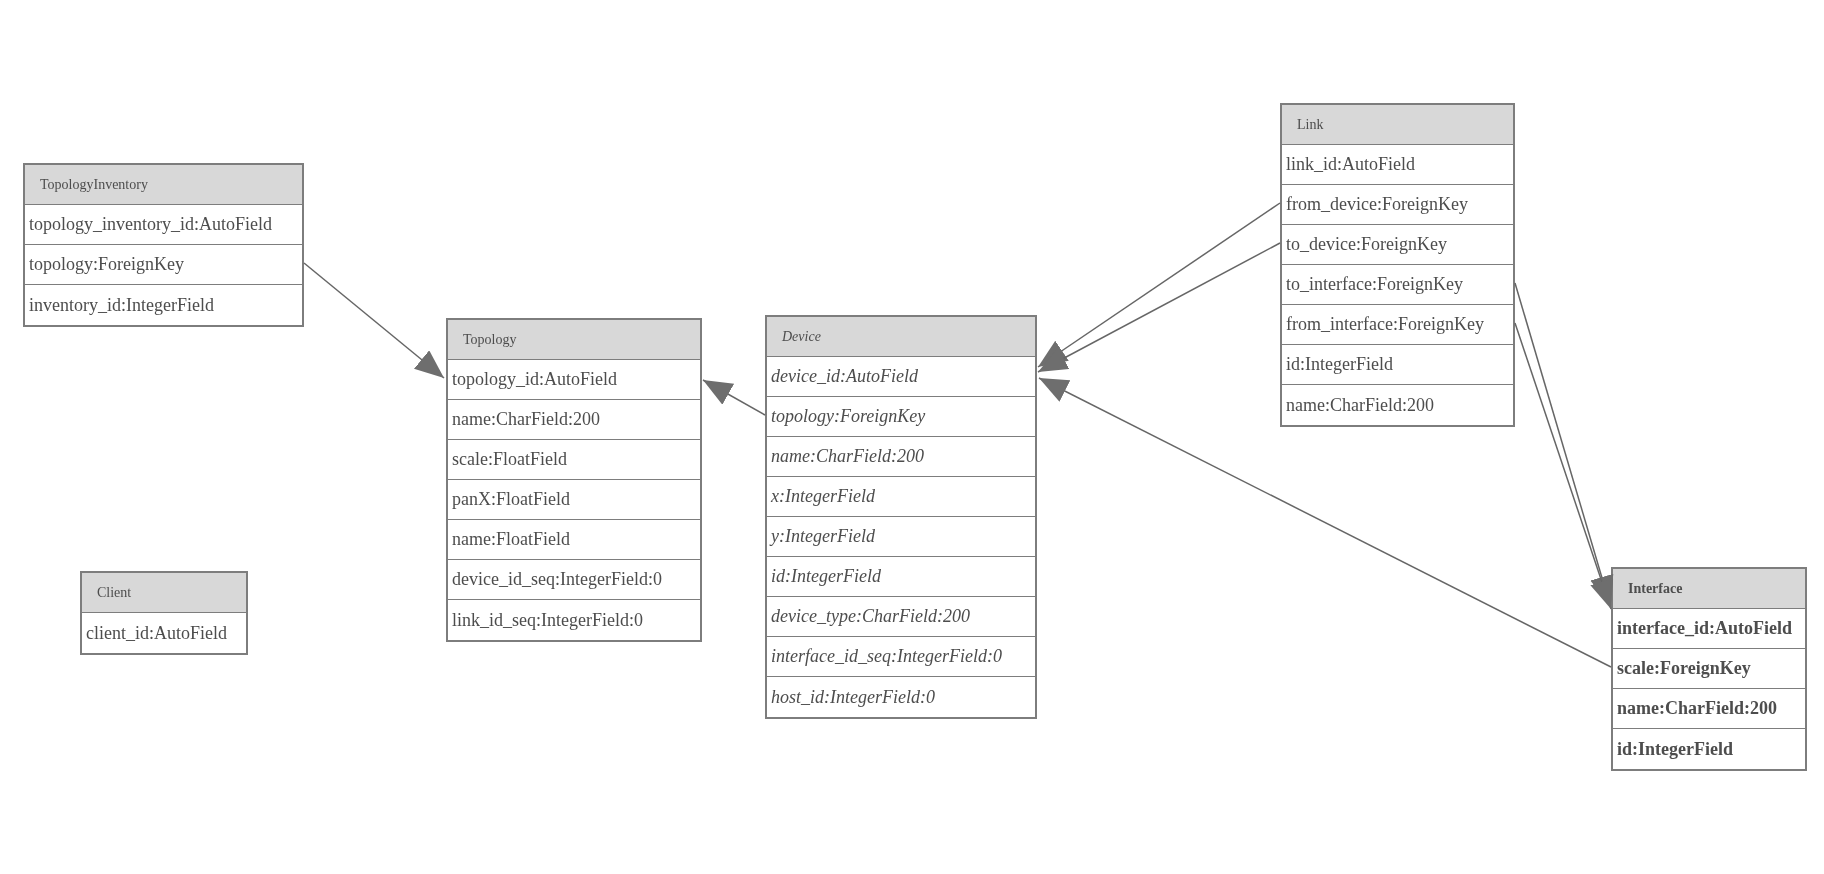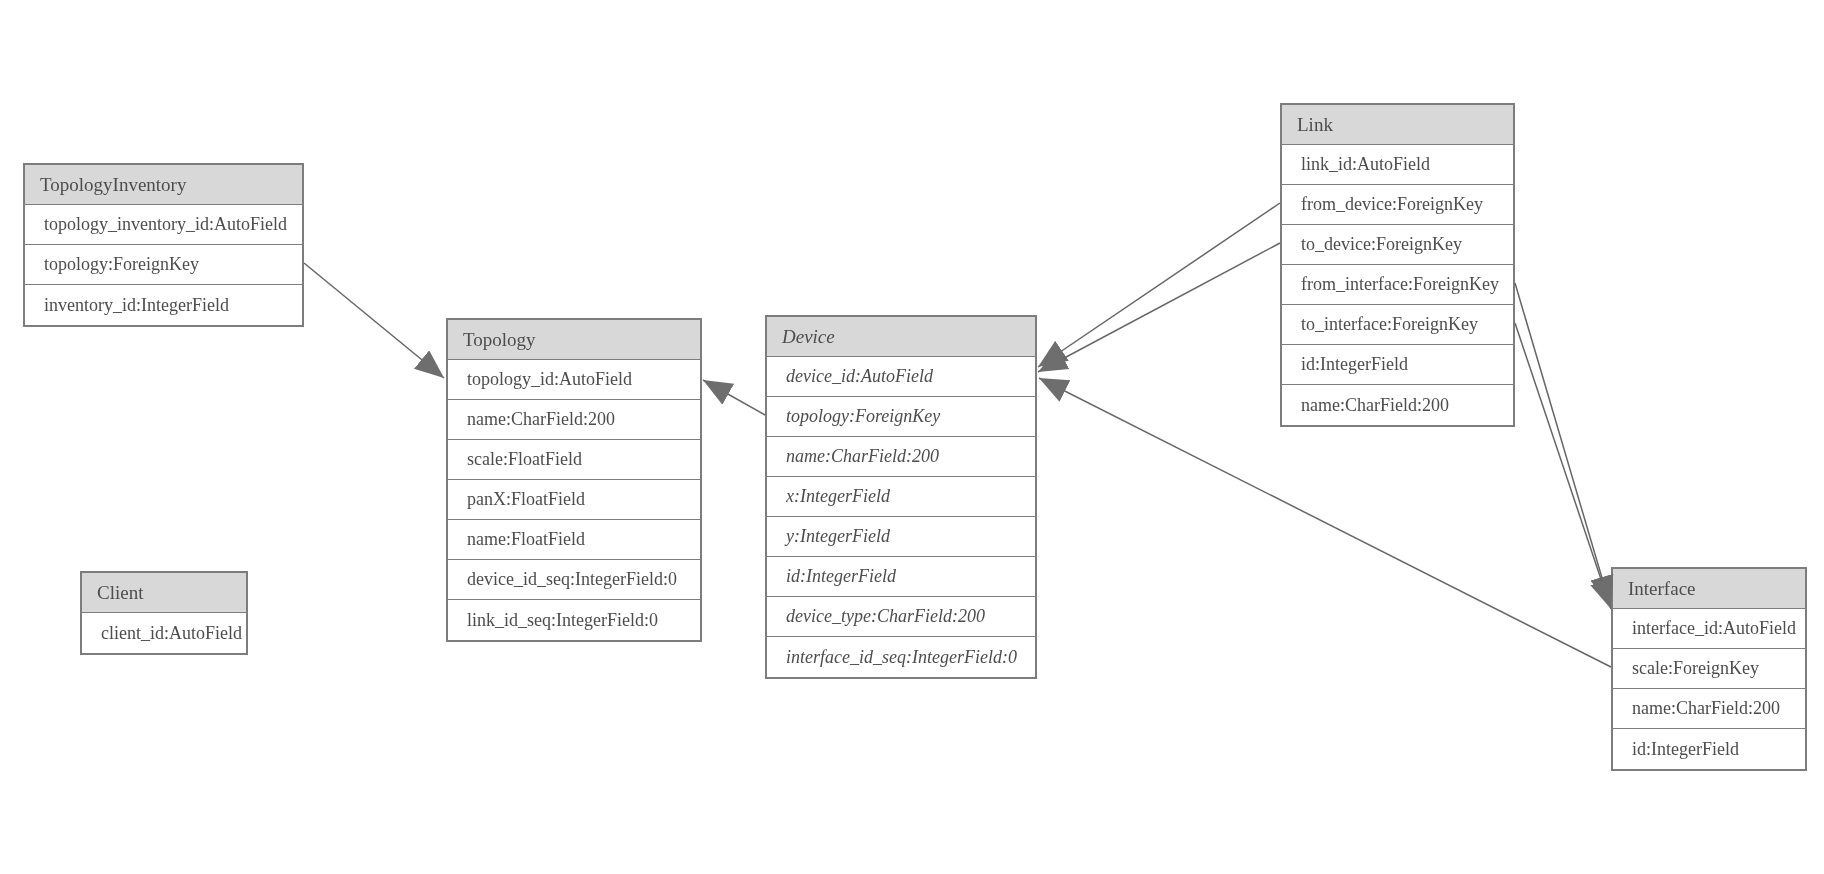--- a/index.html
+++ b/index.html
@@ -30,30 +30,30 @@
     background: #ffffff;
     border: 2px solid var(--border-color, #7d7d7d);
   }
   .entity-header {
     height: 40px;
     background: var(--header-fill, #d8d8d8);
     border-bottom: 1.5px solid var(--border-color, #7d7d7d);
     display: flex;
     align-items: center;
     padding-left: 15px;
-    font-size: 19px;
+    font-size: 14px;
     color: var(--text-color, #4d4d4d);
     white-space: nowrap;
   }
   .entity-field {
     height: 40px;
     border-bottom: 1.5px solid var(--border-color, #7d7d7d);
     display: flex;
     align-items: center;
-    padding-left: 19px;
+    padding-left: 4px;
     font-size: 18px;
     color: var(--text-color, #4d4d4d);
     white-space: nowrap;
     background: #ffffff;
     overflow: hidden;
   }
   .entity-field:last-child { border-bottom: none; }
 </style>
 </head>
 <body>
@@ -83,32 +83,33 @@
       <div class="entity" style="left: 765px; top: 315px; width: 272px; font-style: italic;">
         <div class="entity-header">Device</div>
         <div class="entity-field">device_id:AutoField</div>
         <div class="entity-field">topology:ForeignKey</div>
         <div class="entity-field">name:CharField:200</div>
         <div class="entity-field">x:IntegerField</div>
         <div class="entity-field">y:IntegerField</div>
         <div class="entity-field">id:IntegerField</div>
         <div class="entity-field">device_type:CharField:200</div>
         <div class="entity-field">interface_id_seq:IntegerField:0</div>
+        <div class="entity-field">host_id:IntegerField:0</div>
       </div>
       <div class="entity" style="left: 1280px; top: 103px; width: 235px;">
         <div class="entity-header">Link</div>
         <div class="entity-field">link_id:AutoField</div>
         <div class="entity-field">from_device:ForeignKey</div>
         <div class="entity-field">to_device:ForeignKey</div>
+        <div class="entity-field">to_interface:ForeignKey</div>
         <div class="entity-field">from_interface:ForeignKey</div>
-        <div class="entity-field">to_interface:ForeignKey</div>
         <div class="entity-field">id:IntegerField</div>
         <div class="entity-field">name:CharField:200</div>
       </div>
-      <div class="entity" style="left: 1611px; top: 567px; width: 196px;">
+      <div class="entity" style="left: 1611px; top: 567px; width: 196px; font-weight: bold;">
         <div class="entity-header">Interface</div>
         <div class="entity-field">interface_id:AutoField</div>
         <div class="entity-field">scale:ForeignKey</div>
         <div class="entity-field">name:CharField:200</div>
         <div class="entity-field">id:IntegerField</div>
       </div>
     </div>
   <svg id="edges" width="1824" height="874" viewBox="0 0 1824 874" xmlns="http://www.w3.org/2000/svg">
     <defs>
       <marker id="arrowhead" markerUnits="userSpaceOnUse" markerWidth="32" markerHeight="26" refX="29" refY="12" orient="auto">

